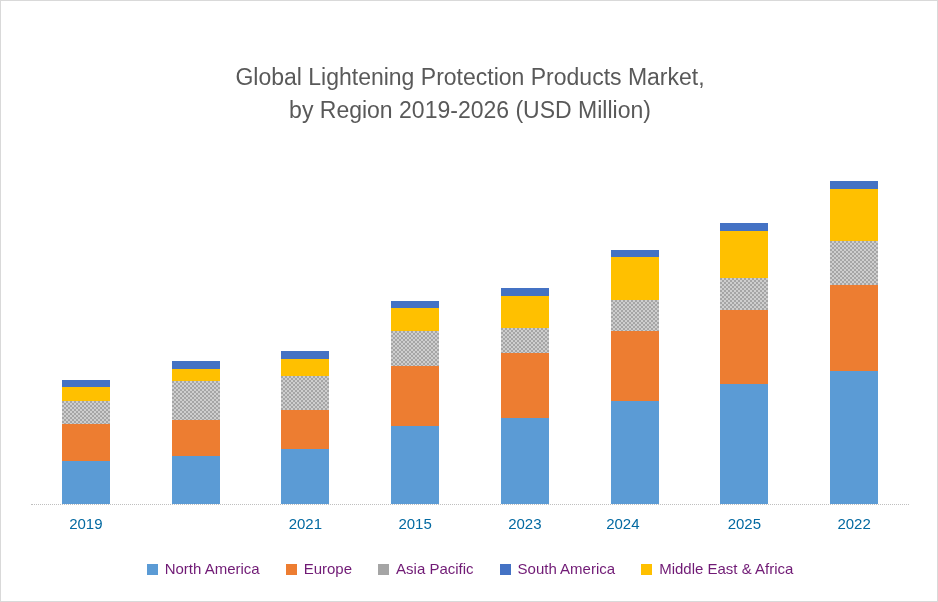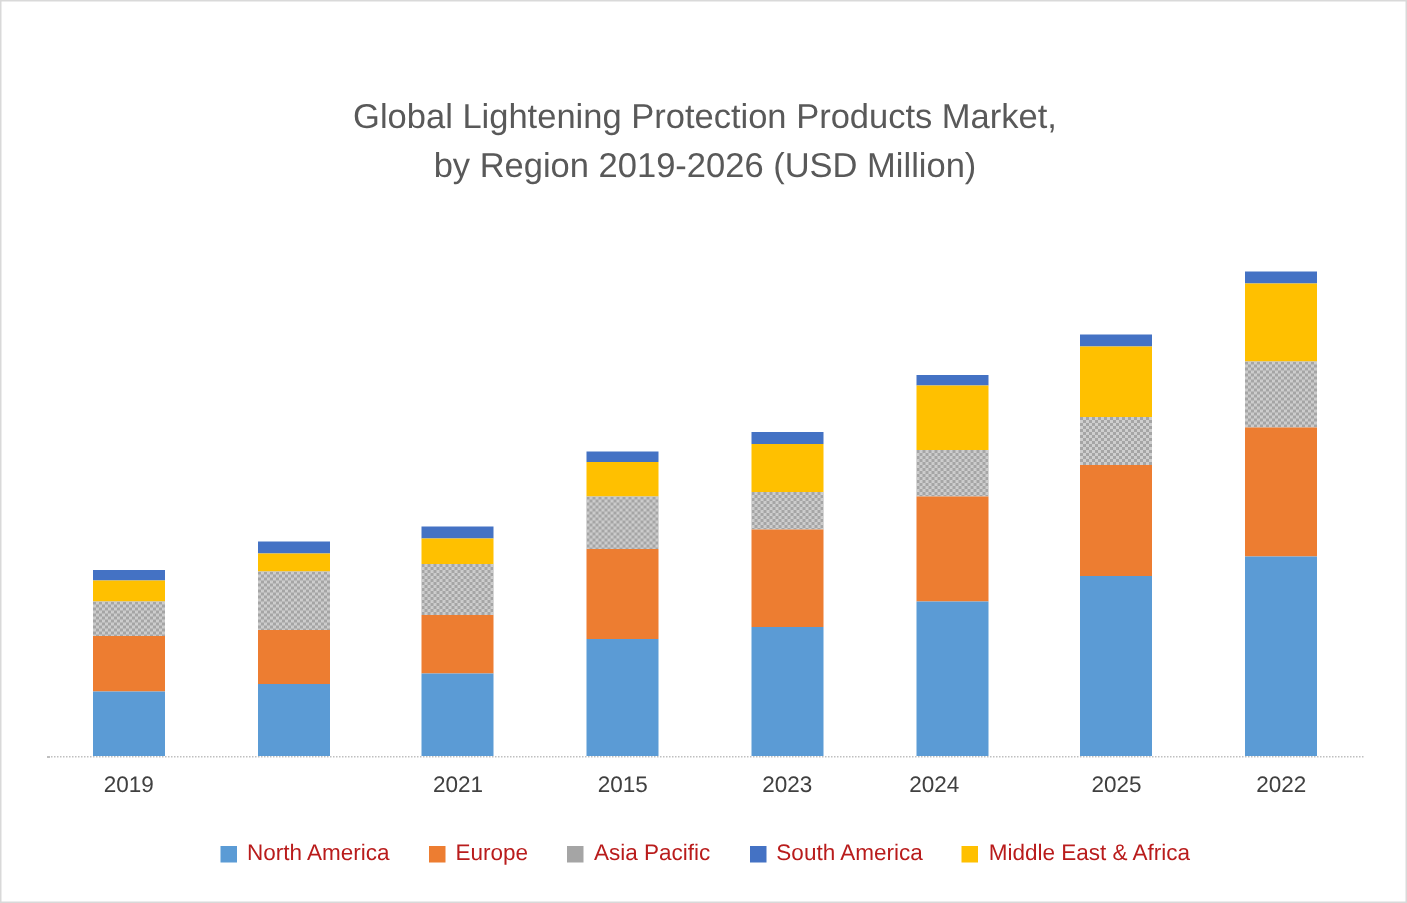--- a/index.html
+++ b/index.html
@@ -80,21 +80,21 @@
     top: 512px;
     width: 878px;
     height: 26px;
   }
   .x-tick-label {
     position: absolute;
     top: 0;
     text-align: center;
     font-size: 15px;
     line-height: 22px;
-    color: #404040;
+    color: #0369a1;
     font-family: "Liberation Sans", sans-serif;
   }
   #legend {
     position: absolute;
     left: 0;
     top: 558px;
     width: 938px;
     display: flex;
     flex-direction: row;
     justify-content: center;
@@ -108,21 +108,21 @@
     gap: 7px;
   }
   .legend-swatch {
     width: 11px;
     height: 11px;
     display: block;
   }
   .legend-label {
     font-size: 15px;
     line-height: 20px;
-    color: #b91c1c;
+    color: #701a75;
     font-family: "Liberation Sans", sans-serif;
     white-space: nowrap;
   }
 </style>
 </head>
 <body>
 
 <div id="chart-frame">
 
   <div id="chart-title"><span>Global Lightening Protection Products Market,</span>

